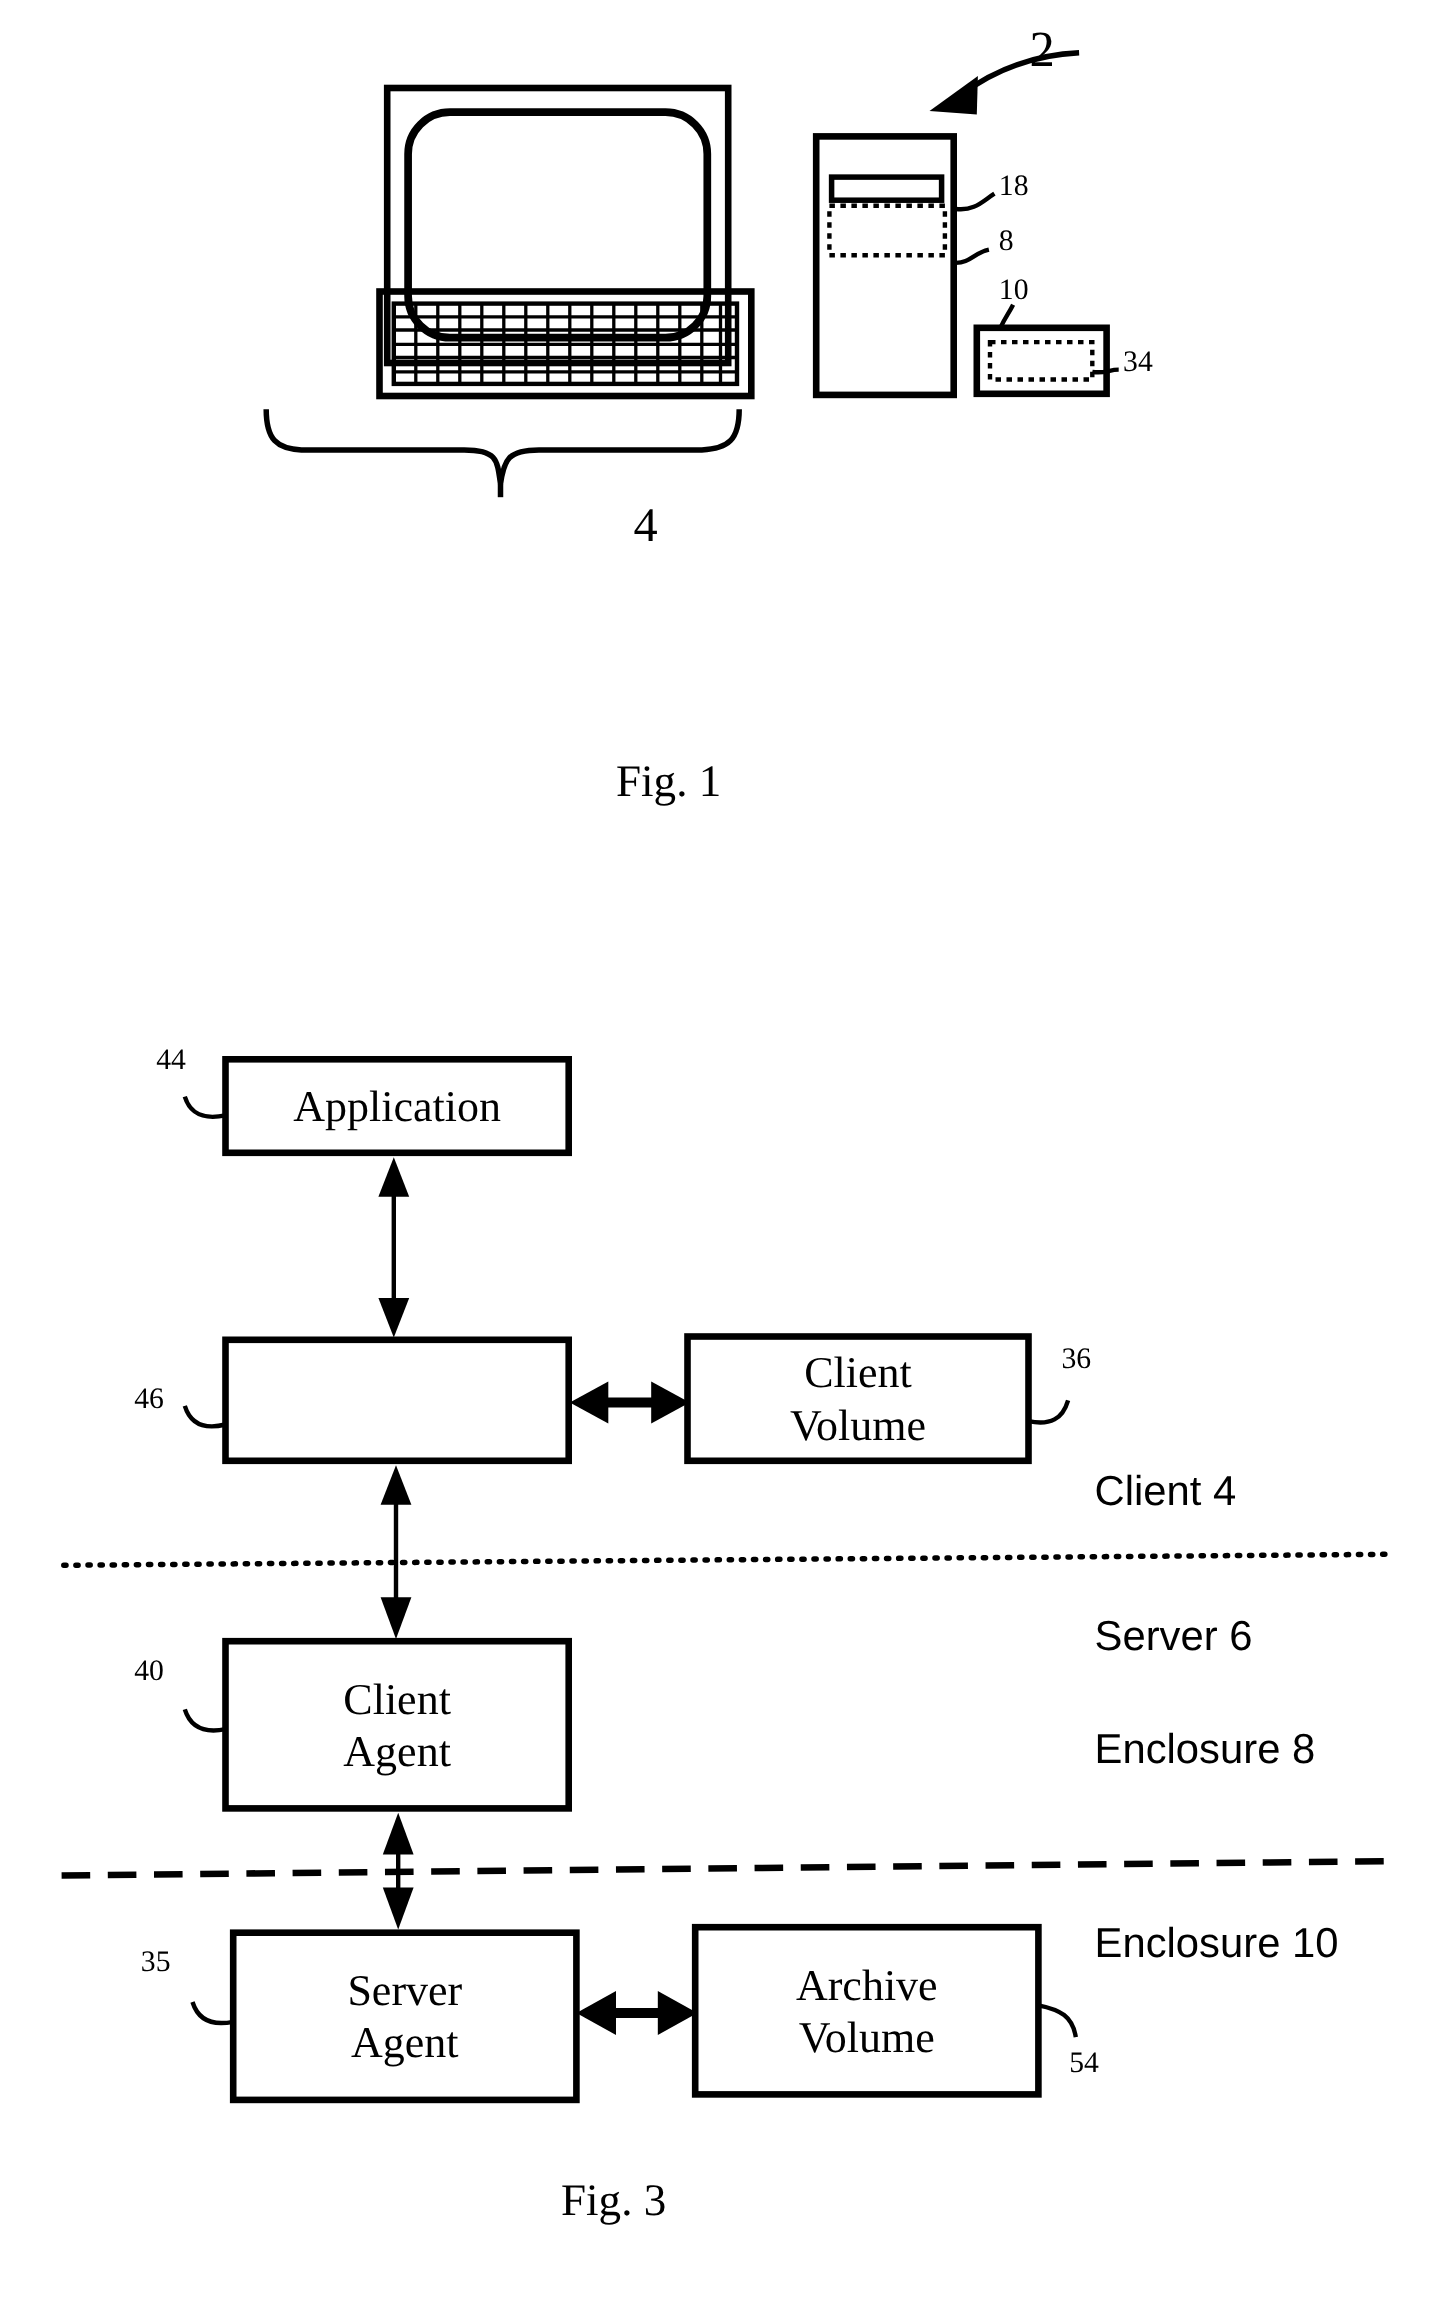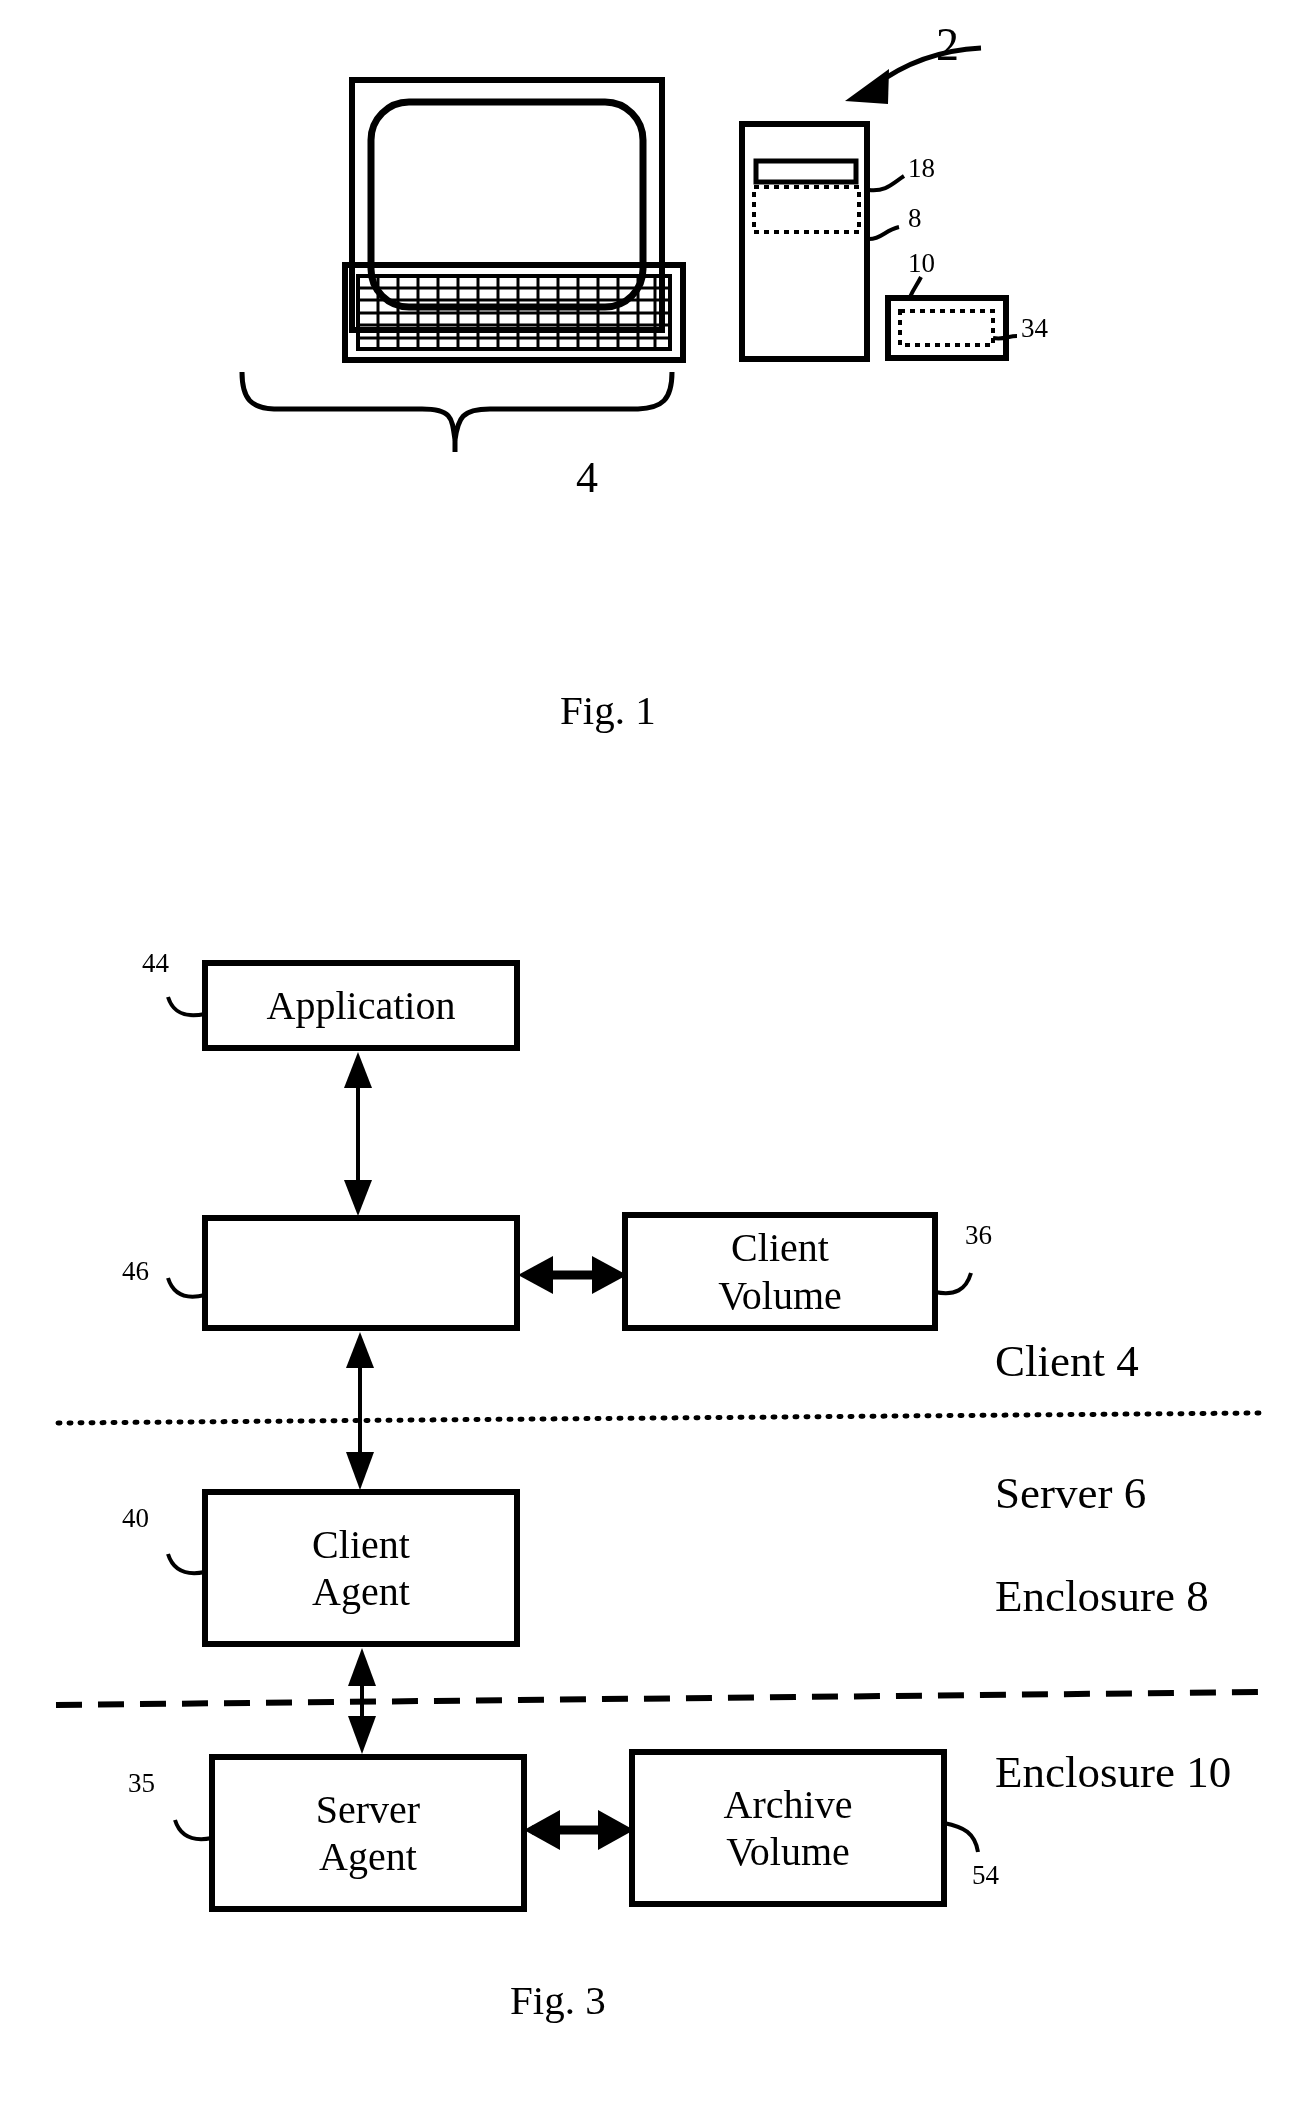--- a/index.html
+++ b/index.html
@@ -49,22 +49,22 @@
     justify-content: center;
     flex-direction: column;
     text-align: right;
     font-size: 40px;
     line-height: 1.18;
     font-family: "Liberation Serif", "DejaVu Serif", serif;
     color: #000;
   }
   .sidetext {
     position: absolute;
-    font-size: 45px;
-    font-family: Liberation Serif, serif;
+    font-size: 38px;
+    font-family: Liberation Sans, sans-serif;
     white-space: pre;
   }
 </style>
 </head>
 <body>
 
 <div class="page">
 
   <svg class="sheet" viewBox="0 0 1316 2109" xmlns="http://www.w3.org/2000/svg">
 

